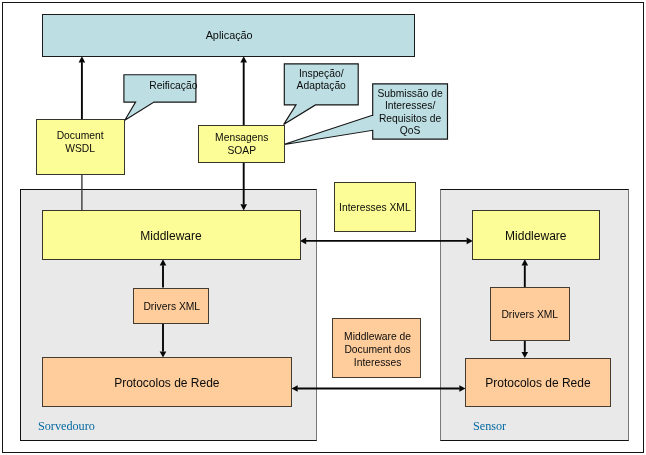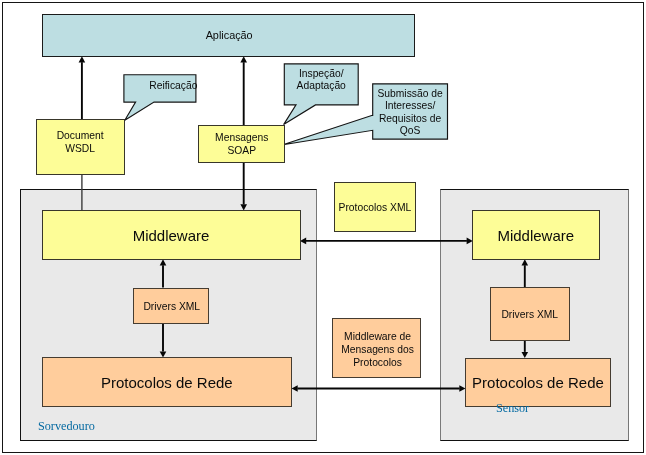--- a/index.html
+++ b/index.html
@@ -20,21 +20,21 @@
   .box.olive{border-color:#38362a;}
   .box.brown{border-color:#453c31;}
   .fill-blue{background:#bddee2;}
   .fill-yellow{background:#fdfd97;}
   .fill-orange{background:#ffcd9c;}
   .fill-grey{background:#e9e9e9;}
 
   .txt{position:absolute;text-align:center;color:#0b0b0b;
        white-space:nowrap;user-select:none;}
   .txt > div{white-space:nowrap;}
-  .t11{font-size:15px;line-height:12.8px;}
+  .t11{font-size:12px;line-height:12.8px;}
   .t10{font-size:10.3px;line-height:12.5px;}
 
   .glabel{position:absolute;font-family:"Liberation Serif", serif;
           font-size:12.2px;color:#0369a1;white-space:pre;}
 
   svg.ov{position:absolute;left:0;top:0;width:646px;height:455px;overflow:visible;
          pointer-events:none;}
 </style>
 </head>
 <body>
@@ -139,31 +139,31 @@
       <div>Interesses/</div>
       <div>Requisitos de</div>
       <div>QoS</div>
     </div>
 
   <div class="txt t10" style="left:283.7px;top:67.70px;width:75.1px;">
       <div>Inspeção/</div>
       <div>Adaptação</div>
     </div>
 
-  <div class="txt t10" style="left:334.1px;top:202.40px;width:81.6px;">Protocolos XML</div>
+  <div class="txt t10" style="left:334.1px;top:202.40px;width:81.6px;">Interesses XML</div>
 
   <div class="txt t10" style="line-height:13.1px;left:333.70px;top:329.80px;width:87.8px;">
       <div>Middleware de</div>
-      <div>Mensagens dos</div>
-      <div>Protocolos</div>
+      <div>Document dos</div>
+      <div>Interesses</div>
     </div>
 
   <div class="txt t11" style="left:42.1px;top:230.00px;width:257.8px;">Middleware</div>
   <div class="txt t10" style="left:134.00px;top:301.20px;width:75.5px;">Drivers XML</div>
   <div class="txt t11" style="left:42.1px;top:377.00px;width:249.5px;">Protocolos de Rede</div>
 
   <div class="txt t11" style="left:472.4px;top:230.20px;width:126.8px;">Middleware</div>
   <div class="txt t10" style="left:490.5px;top:308.70px;width:78.5px;">Drivers XML</div>
   <div class="txt t11" style="left:465.3px;top:376.80px;width:145.3px;">Protocolos de Rede</div>
 
   <div class="glabel" style="left:38px;top:419px;">Sorvedouro</div>
-  <div class="glabel" style="left:473px;top:401px;margin-left:23px;">Sensor</div>
+  <div class="glabel" style="left:473px;top:419px;">Sensor</div>
 </div>
 
 </body></html>

